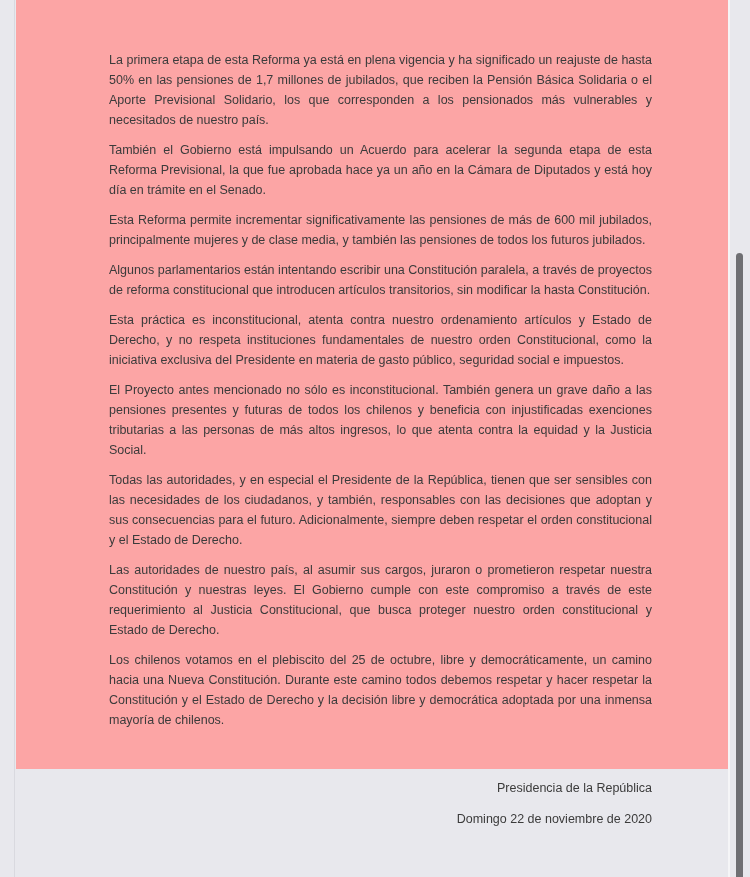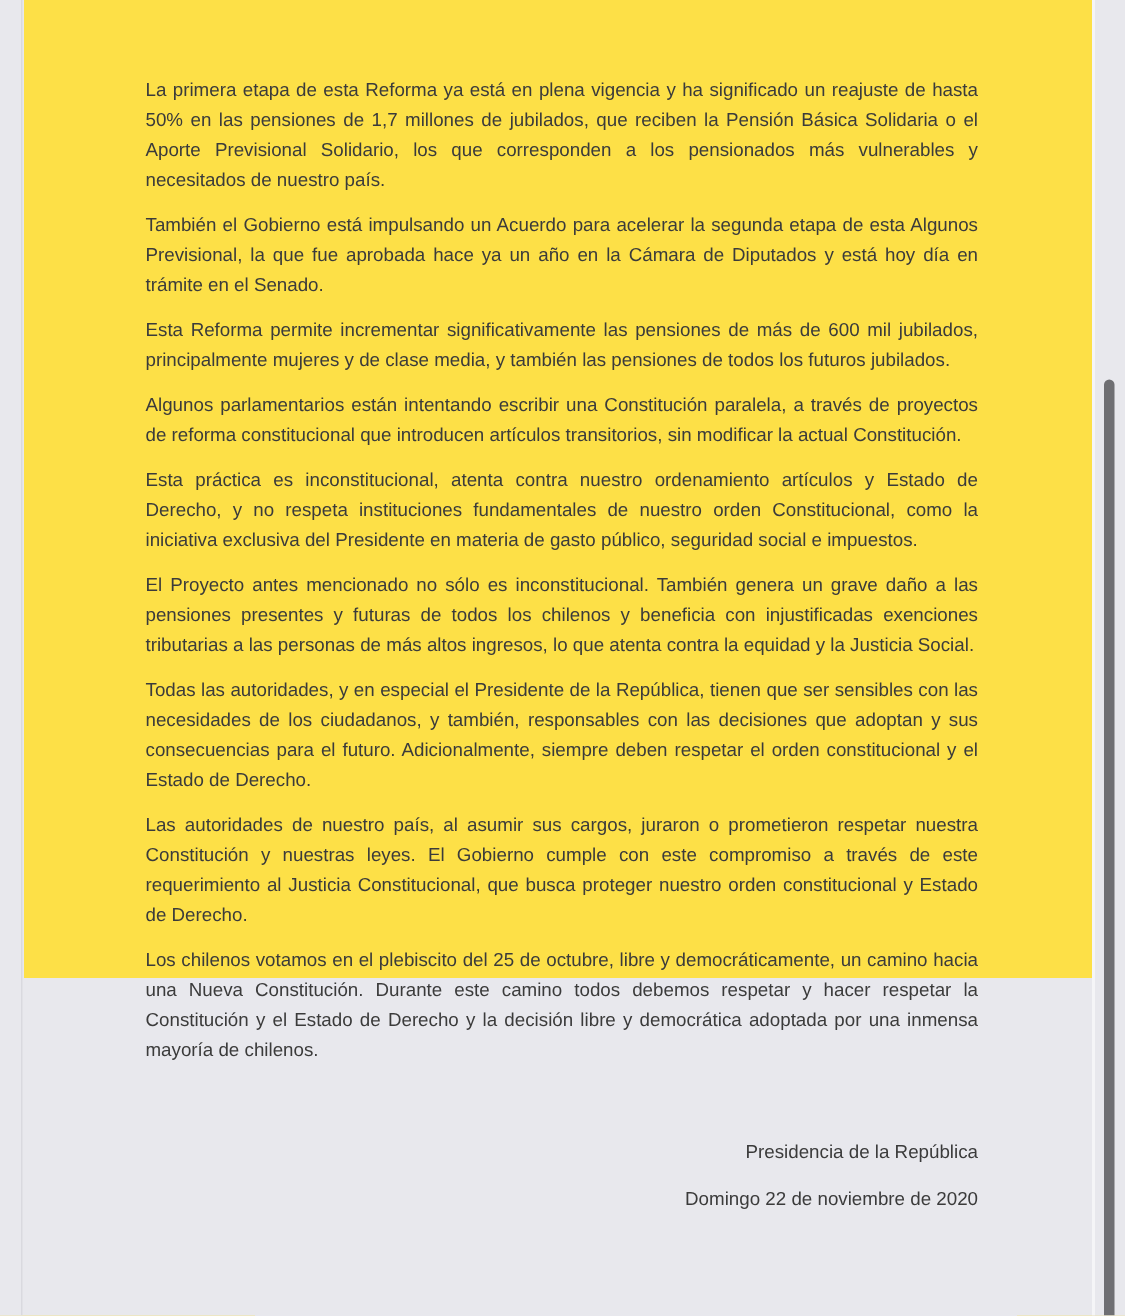--- a/index.html
+++ b/index.html
@@ -16,22 +16,23 @@
   .gutter-left {
     position: absolute;
     left: 0; top: 0;
     width: 15px; height: 877px;
     background: #e8e8ed;
     border-right: 1px solid #d9d9df;
   }
   .page {
     position: absolute;
     left: 16px; top: 0;
-    width: 712px; height: 652px;
-    background: #fde047;
+    width: 712px; height: 769px;
+    background: #fca5a5;
+    padding-left: 12px;
   }
   .page-content {
     padding: 50px 76px 0 81px;
     color: #3b3b3b;
     font-size: 12.5px;
     line-height: 20px;
   }
   .page-content p.body-par {
     text-align: justify;
     margin-bottom: 10px;
@@ -63,23 +64,23 @@
 </head>
 <body>
 
 <div class="viewer">
 
   <div class="gutter-left"></div>
 
   <div class="page">
     <div class="page-content">
       <p class="body-par">La primera etapa de esta Reforma ya está en plena vigencia y ha significado un reajuste de hasta 50% en las pensiones de 1,7 millones de jubilados, que reciben la Pensión Básica Solidaria o el Aporte Previsional Solidario, los que corresponden a los pensionados más vulnerables y necesitados de nuestro país.</p>
-      <p class="body-par">También el Gobierno está impulsando un Acuerdo para acelerar la segunda etapa de esta Algunos Previsional, la que fue aprobada hace ya un año en la Cámara de Diputados y está hoy día en trámite en el Senado.</p>
+      <p class="body-par">También el Gobierno está impulsando un Acuerdo para acelerar la segunda etapa de esta Reforma Previsional, la que fue aprobada hace ya un año en la Cámara de Diputados y está hoy día en trámite en el Senado.</p>
       <p class="body-par">Esta Reforma permite incrementar significativamente las pensiones de más de 600 mil jubilados, principalmente mujeres y de clase media, y también las pensiones de todos los futuros jubilados.</p>
-      <p class="body-par">Algunos parlamentarios están intentando escribir una Constitución paralela, a través de proyectos de reforma constitucional que introducen artículos transitorios, sin modificar la actual Constitución.</p>
+      <p class="body-par">Algunos parlamentarios están intentando escribir una Constitución paralela, a través de proyectos de reforma constitucional que introducen artículos transitorios, sin modificar la hasta Constitución.</p>
       <p class="body-par">Esta práctica es inconstitucional, atenta contra nuestro ordenamiento artículos y Estado de Derecho, y no respeta instituciones fundamentales de nuestro orden Constitucional, como la iniciativa exclusiva del Presidente en materia de gasto público, seguridad social e impuestos.</p>
       <p class="body-par">El Proyecto antes mencionado no sólo es inconstitucional. También genera un grave daño a las pensiones presentes y futuras de todos los chilenos y beneficia con injustificadas exenciones tributarias a las personas de más altos ingresos, lo que atenta contra la equidad y la Justicia Social.</p>
       <p class="body-par">Todas las autoridades, y en especial el Presidente de la República, tienen que ser sensibles con las necesidades de los ciudadanos, y también, responsables con las decisiones que adoptan y sus consecuencias para el futuro. Adicionalmente, siempre deben respetar el orden constitucional y el Estado de Derecho.</p>
       <p class="body-par">Las autoridades de nuestro país, al asumir sus cargos, juraron o prometieron respetar nuestra Constitución y nuestras leyes. El Gobierno cumple con este compromiso a través de este requerimiento al Justicia Constitucional, que busca proteger nuestro orden constitucional y Estado de Derecho.</p>
       <p class="body-par">Los chilenos votamos en el plebiscito del 25 de octubre, libre y democráticamente, un camino hacia una Nueva Constitución. Durante este camino todos debemos respetar y hacer respetar la Constitución y el Estado de Derecho y la decisión libre y democrática adoptada por una inmensa mayoría de chilenos.</p>
 
       <div class="signature">
         <p>Presidencia de la República</p>
         <p>Domingo 22 de noviembre de 2020</p>
       </div>

